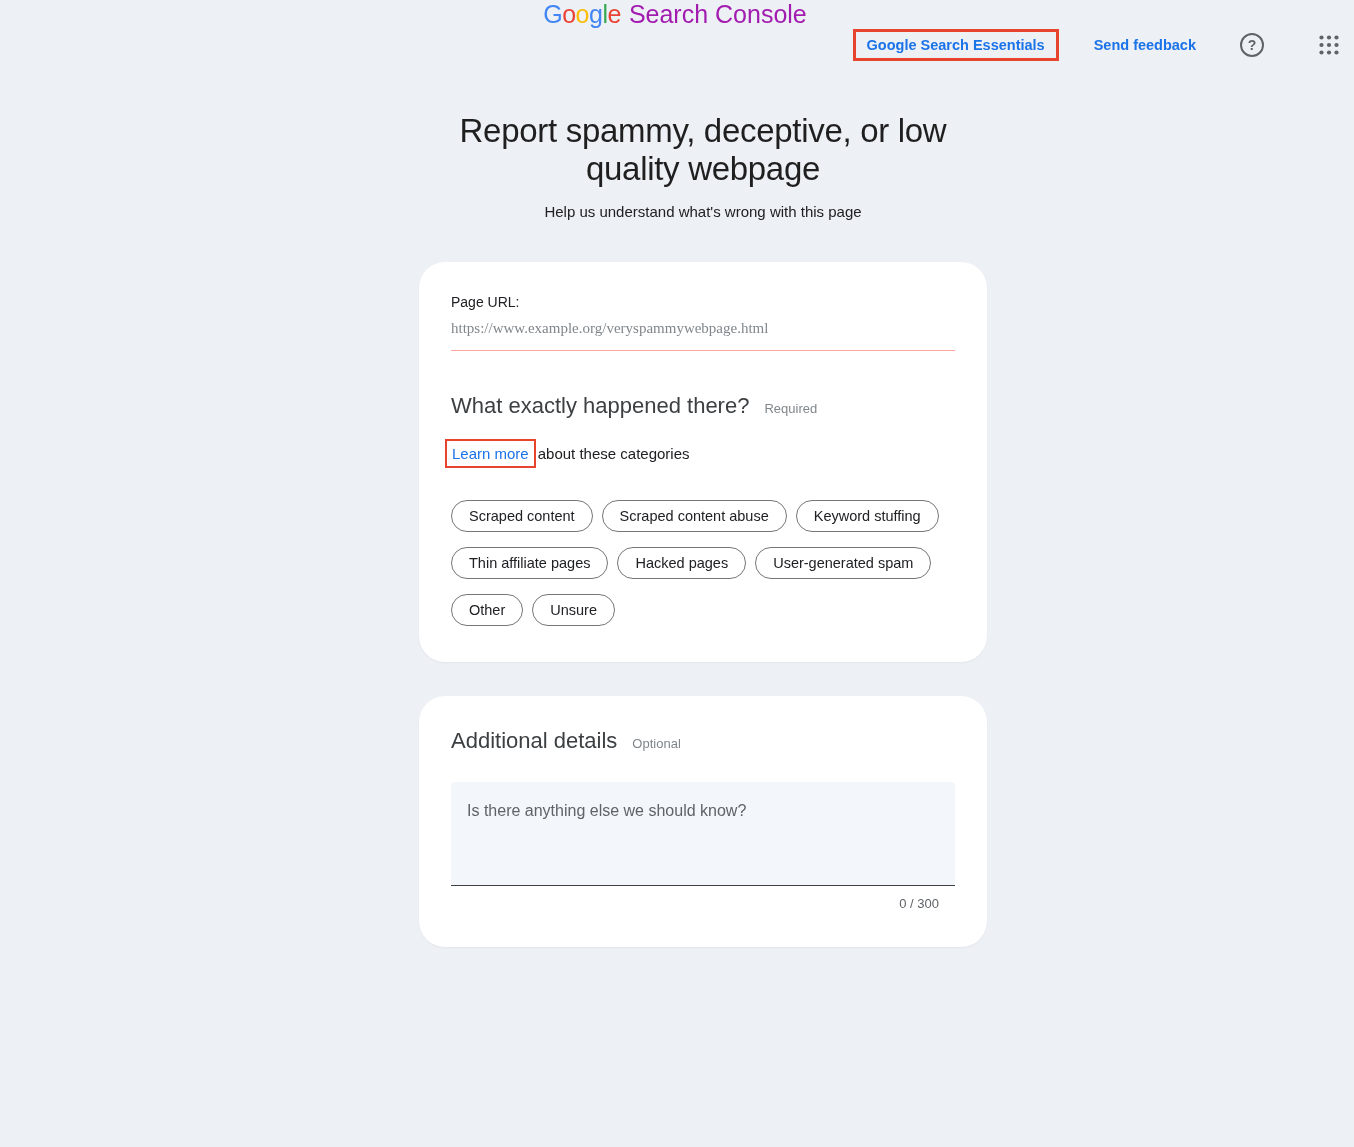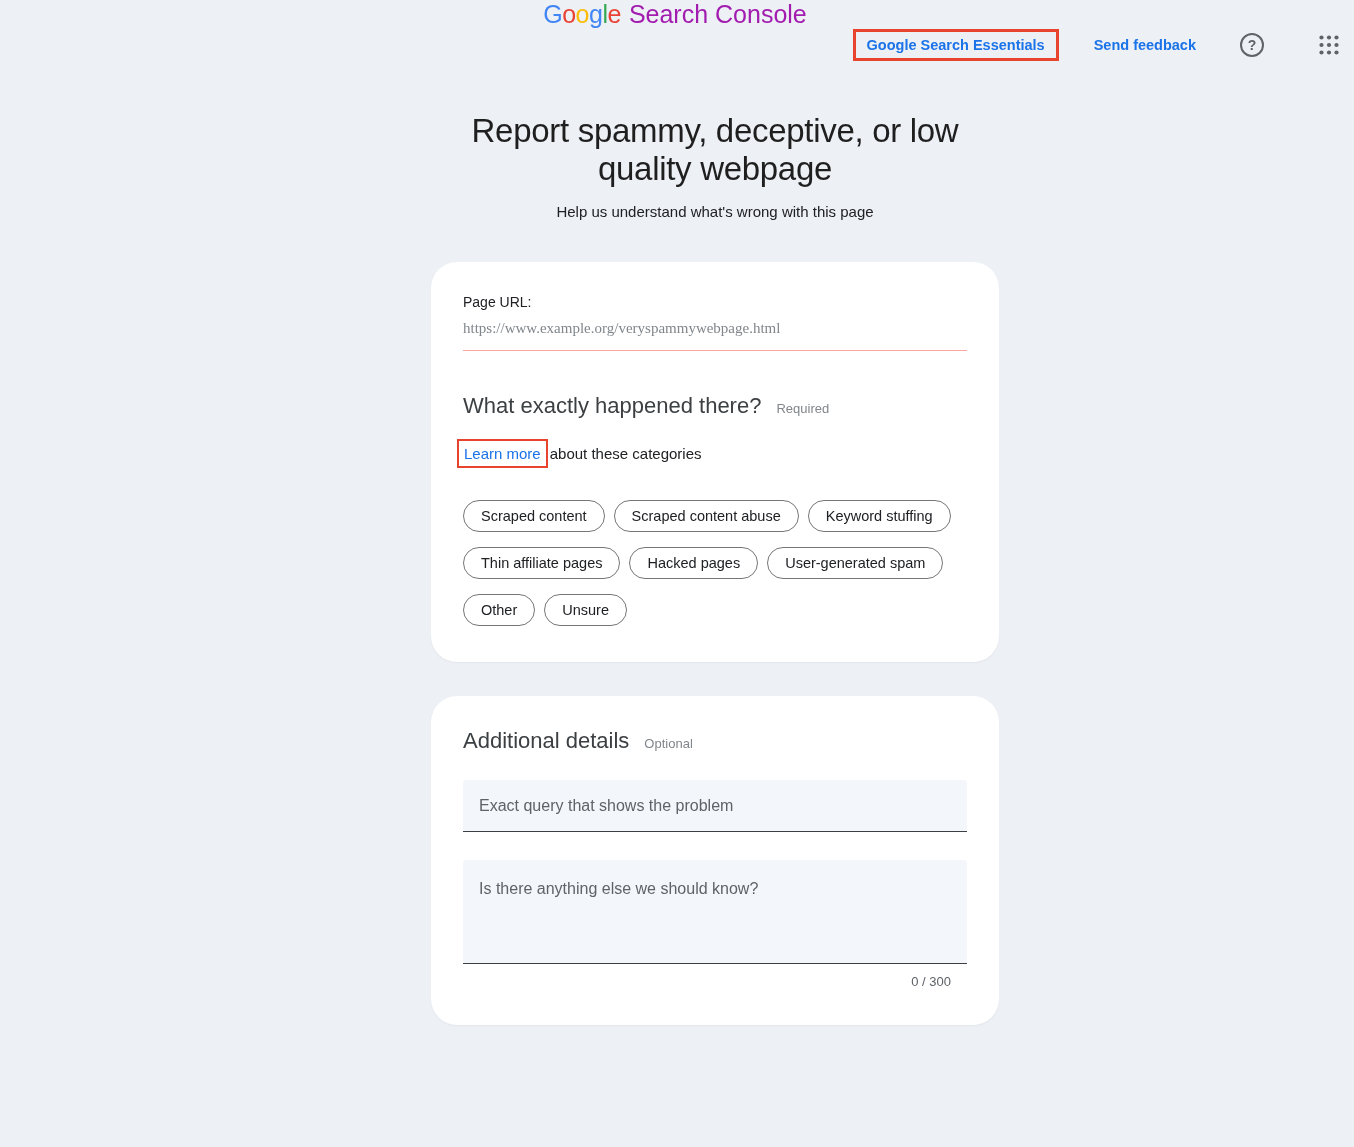--- a/index.html
+++ b/index.html
@@ -45,21 +45,21 @@
     width: 24px; height: 24px;
     border: 2px solid #5f6368;
     border-radius: 50%;
     display: flex; align-items: center; justify-content: center;
     color: #5f6368; font-size: 14px; font-weight: 700;
     cursor: pointer;
   }
   .apps-btn { margin-left: 54px; cursor: pointer; display: flex; }
 
   
-  .main-col { width: 568px; margin: 4px auto; position: relative; left: 38px; }
+  .main-col { width: 568px; margin: 4px auto; position: relative; left: 26px; }
   .page-title {
     text-align: center;
     font-size: 33px;
     font-weight: 400;
     color: #1f1f1f;
     margin-top: 52px;
     letter-spacing: -0.3px;
   }
   .page-subtitle {
     text-align: center;
@@ -227,19 +227,18 @@
     </div>
   </div>
 
   <div class="card card-2">
 
     <div class="section-heading-row" style="margin-top:0;">
       <span class="section-heading">Additional details</span>
       <span class="req-opt">Optional</span>
     </div>
 
-    <input class="filled-input" type="text" placeholder="Exact query that shows the problem" style="">
 
     <textarea class="filled-textarea" placeholder="Is there anything else we should know?" style=""></textarea>
     <div class="char-counter">0 / 300</div>
   </div>
 
 </div>
 
 </body></html>

